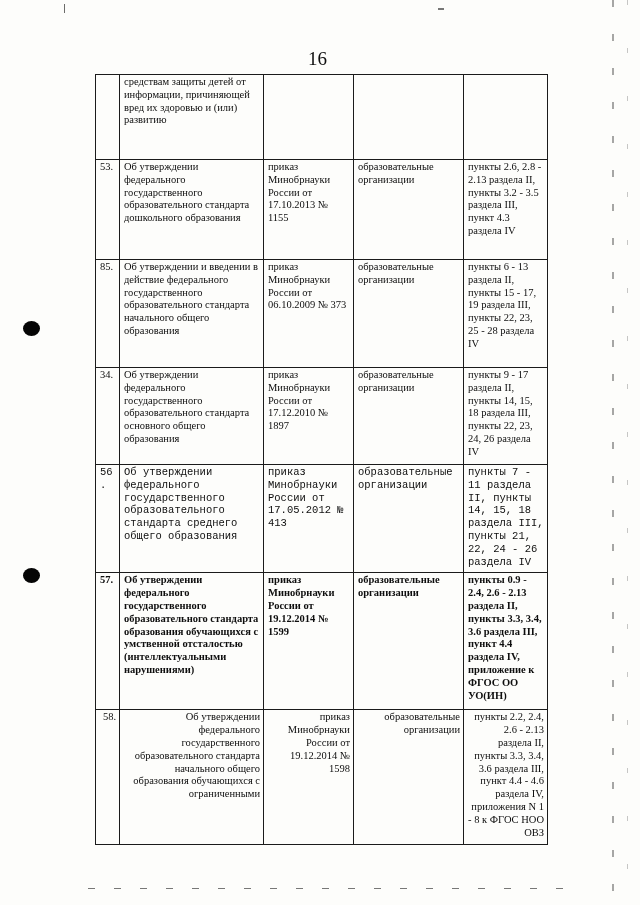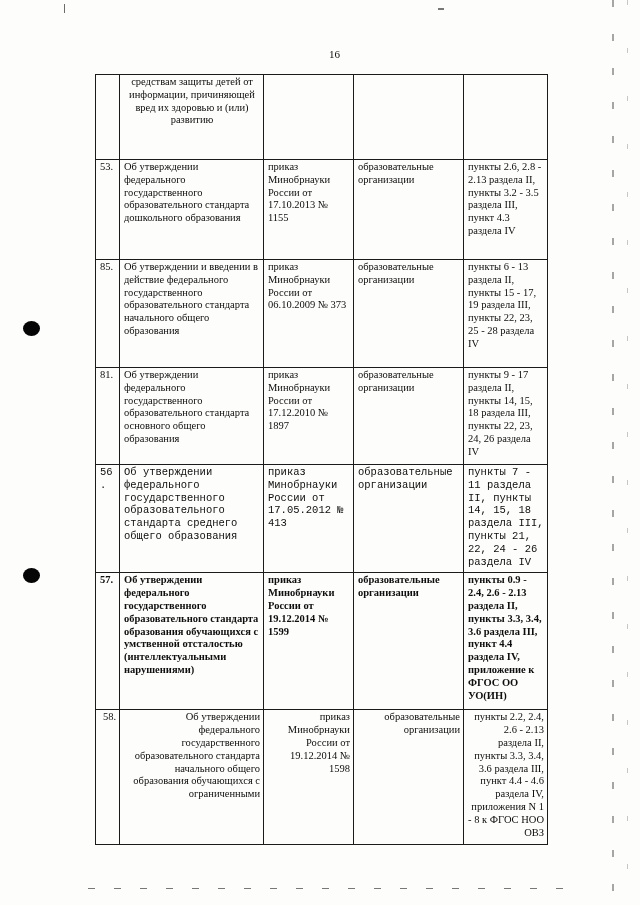--- a/index.html
+++ b/index.html
@@ -10,24 +10,24 @@
       position: relative;
       background: #fdfdfb;
       font-family: "Liberation Serif", serif;
       color: #0e0e0e;
       overflow: hidden;
     }
 
     .page-number {
       position: absolute;
       top: 48px;
-      left: 300px;
+      left: 308px;
       width: 40px;
-      text-align: right;
-      font-size: 11px;
+      text-align: left;
+      font-size: 19px;
     }
 
     table.doc-table {
       position: absolute;
       left: 95px;
       top: 74px;
       width: 452px;
       border-collapse: collapse;
       table-layout: fixed;
       font-size: 10.5px;
@@ -41,21 +41,21 @@
       word-wrap: break-word;
     }
     td.cell-num { padding-left: 2px; padding-right: 1px; }
 
     col.c-num    { width: 24px;  }
     col.c-title  { width: 144px; }
     col.c-doc    { width: 90px;  }
     col.c-org    { width: 110px; }
     col.c-points { width: 84px;  }
 
-    tr.r0 { height: 85px; text-align: center;  }
+    tr.r0 { height: 85px;  }
     tr.r1 { height: 100px; margin-left: 36px; }
     tr.r2 { height: 108px; }
     tr.r3 { height: 97px;  }
     tr.r4 { height: 93px; font-family: Liberation Mono, monospace;  }
     tr.r5 { height: 137px; font-weight: bold; }
     tr.r6 { height: 135px; text-align: right; }
 
     
     .punch {
       position: absolute;
@@ -137,21 +137,21 @@
       <td>пункты 2.6, 2.8 - 2.13 раздела II, пункты 3.2 - 3.5 раздела III, пункт 4.3 раздела IV</td>
     </tr>
     <tr class="r2">
       <td class="cell-num">85.</td>
       <td>Об утверждении и введении в действие федерального государственного образовательного стандарта начального общего образования</td>
       <td>приказ Минобрнауки России от 06.10.2009 № 373</td>
       <td>образовательные организации</td>
       <td>пункты 6 - 13 раздела II, пункты 15 - 17, 19 раздела III, пункты 22, 23, 25 - 28 раздела IV</td>
     </tr>
     <tr class="r3">
-      <td class="cell-num">81.</td>
+      <td class="cell-num">34.</td>
       <td>Об утверждении федерального государственного образовательного стандарта основного общего образования</td>
       <td>приказ Минобрнауки России от 17.12.2010 № 1897</td>
       <td>образовательные организации</td>
       <td>пункты 9 - 17 раздела II, пункты 14, 15, 18 раздела III, пункты 22, 23, 24, 26 раздела IV</td>
     </tr>
     <tr class="r4">
       <td class="cell-num">56.</td>
       <td>Об утверждении федерального государственного образовательного стандарта среднего общего образования</td>
       <td>приказ Минобрнауки России от 17.05.2012 № 413</td>
       <td>образовательные организации</td>

